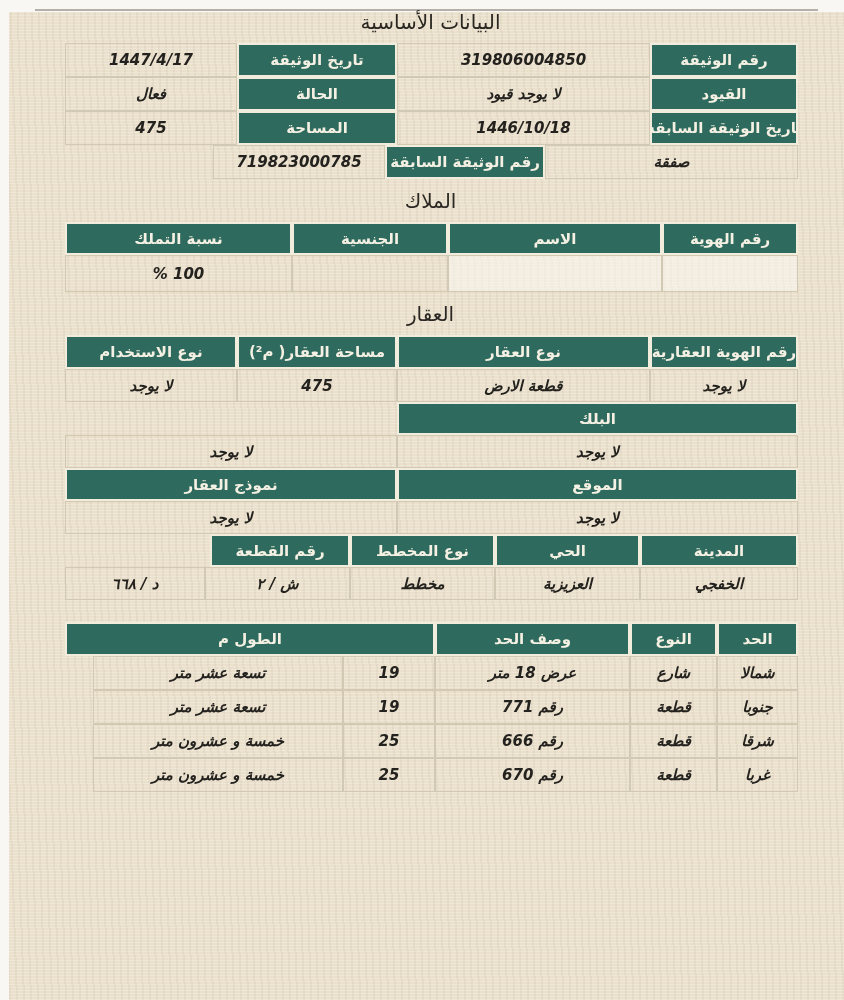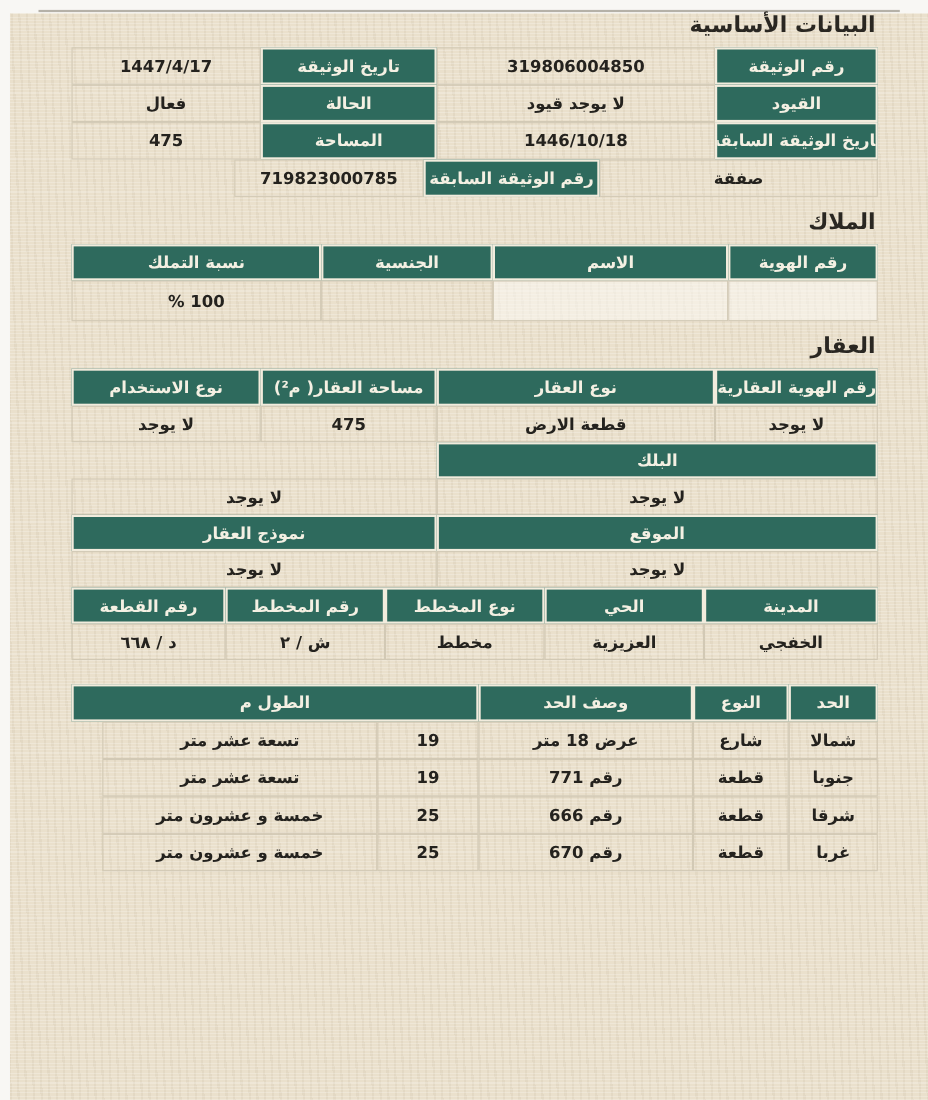--- a/index.html
+++ b/index.html
@@ -25,38 +25,39 @@
       repeating-linear-gradient(88deg, rgba(164,148,118,.10) 0 2px, rgba(0,0,0,0) 2px 7px);
   }
   .edge-left{position:absolute;left:0;top:0;bottom:0;width:9px;background:#f8f7f4;}
   .top-band{position:absolute;left:0;top:0;right:0;height:12px;background:#f8f7f4;}
   .top-line{position:absolute;top:9px;left:35px;width:783px;height:2px;background:#b5b1a8;}
   .content{
     position:absolute;top:0;right:46px;width:733px;
     direction:rtl;color:var(--ink);
   }
   .section-title{
-    font-size:20px;font-weight:700;color:#2a2722;
-    text-align:right;margin:9px 2px 8px 0;line-height:26px;
+    font-size:20px;font-weight:400;color:#2a2722;
+    text-align:center;margin:9px 2px 8px 0;line-height:26px;
   }
   .tbl{width:733px;}
   .row{display:flex;align-items:stretch;}
   .cell{
     flex:0 0 auto;box-sizing:border-box;
     display:flex;align-items:center;justify-content:center;
     font-size:15px;font-weight:700;text-align:center;
     padding:0 4px;overflow:hidden;white-space:nowrap;
   }
   .h{
     background:var(--green);color:var(--head-ink);
     border:2px solid var(--white-sep);
   }
   .v{
     color:var(--ink);
     border:1px solid var(--line);
+    font-style:italic;
   }
   .redacted{background:rgba(252,250,244,.55);}
   .r34{height:34px}
   .r33{height:33px}
   .r37{height:37px}
   
   .w-l1{width:148px}.w-v1{width:253px}.w-l2{width:160px}.w-v2{width:172px}
   
   .w-oid{width:136px}.w-oname{width:214px}.w-onat{width:156px}.w-oshare{width:227px}
   
@@ -149,21 +150,20 @@
       <div class="cell h w-half-l">نموذج العقار</div>
     </div>
     <div class="row r33">
       <div class="cell v w-half-r">لا يوجد</div>
       <div class="cell v w-half-l">لا يوجد</div>
     </div>
     <div class="row r33">
       <div class="cell h w-p1">المدينة</div>
       <div class="cell h w-p2">الحي</div>
       <div class="cell h w-p3">نوع المخطط</div>
-      <div class="cell h w-p4">رقم المخطط</div>
       <div class="cell h w-p5">رقم القطعة</div>
     </div>
     <div class="row r33">
       <div class="cell v w-p1">الخفجي</div>
       <div class="cell v w-p2">العزيزية</div>
       <div class="cell v w-p3">مخطط</div>
       <div class="cell v w-p4">ش / ٢</div>
       <div class="cell v w-p5">د / ٦٦٨</div>
     </div>
   </div>

